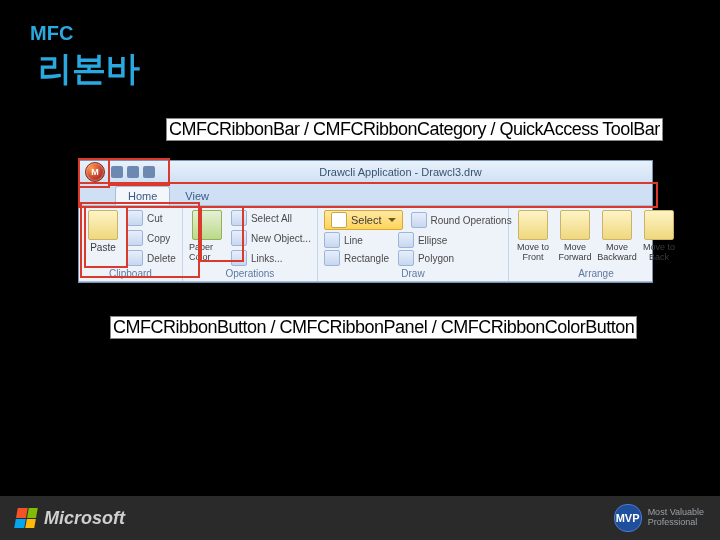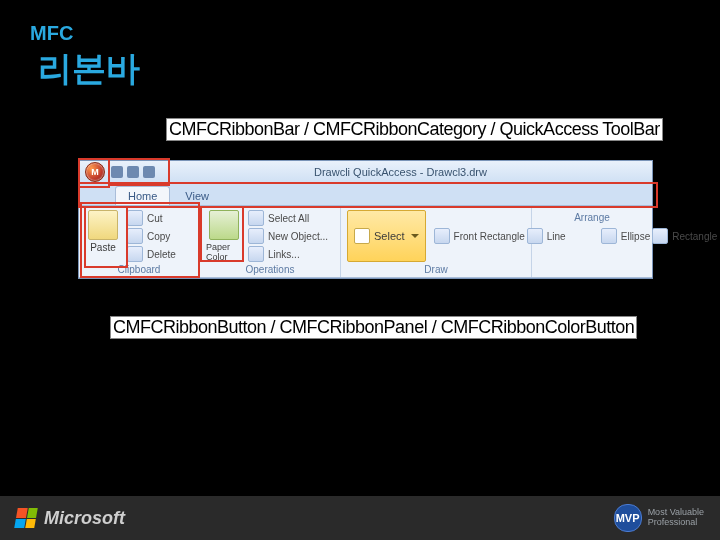--- a/index.html
+++ b/index.html
@@ -57,21 +57,21 @@
   <div class="label-top overlap"><span>CMFCRibbonBar / CMFCRibbonCategory / QuickAccess ToolBar</span></div>
 
   <div class="app">
     <div class="titlebar">
       <div class="orb">M</div>
       <div class="qat">
         <i></i>
         <i></i>
         <i></i>
       </div>
-      <div class="title">Drawcli QuickAccess - Drawcl3.drw</div>
+      <div class="title">Drawcli Application - Drawcl3.drw</div>
     </div>
     <div class="tabs">
       <div class="tab active">Home</div>
       <div class="tab">View</div>
     </div>
     <div class="ribbon">
 
       <div class="panel" style="width:108px">
         <div class="panel-body">
           <div class="bigbtn">
@@ -114,30 +114,30 @@
             <div class="smallbtn">
                 <div class="ico sm"></div>
                 <span>Links...</span>
               </div>
           </div>
         </div>
         <div class="panel-title">Operations</div>
       </div>
 
       <div class="panel" style="width:178px">
-        <div class="panel-body" style="flex-direction:row;gap:2px">
+        <div class="panel-body" style="flex-direction:column;gap:2px">
           <div style="display:flex;gap:8px">
             <div class="sel">
               <div class="ico sm" style="background:#fff;border-color:#c7a94b"></div>
               <span>Select</span>
               <div class="arrw"></div>
             </div>
             <div class="smallbtn">
                 <div class="ico sm"></div>
-                <span>Front Rectangle</span>
+                <span>Round Operations</span>
               </div>
           </div>
           <div style="display:flex;gap:8px">
             <div class="smallbtn" style="width:66px">
                 <div class="ico sm"></div>
                 <span>Line</span>
               </div>
             <div class="smallbtn">
                 <div class="ico sm"></div>
                 <span>Ellipse</span>
@@ -151,20 +151,38 @@
             <div class="smallbtn">
                 <div class="ico sm"></div>
                 <span>Polygon</span>
               </div>
           </div>
         </div>
         <div class="panel-title">Draw</div>
       </div>
 
       <div class="panel" style="flex:1;border-right:none">
+        <div class="panel-body">
+          <div class="bigbtn">
+              <div class="ico"></div>
+              <span style="font-size:9px;text-align:center">Move to Front</span>
+            </div>
+          <div class="bigbtn">
+              <div class="ico"></div>
+              <span style="font-size:9px;text-align:center">Move Forward</span>
+            </div>
+          <div class="bigbtn">
+              <div class="ico"></div>
+              <span style="font-size:9px;text-align:center">Move Backward</span>
+            </div>
+          <div class="bigbtn">
+              <div class="ico"></div>
+              <span style="font-size:9px;text-align:center">Move to Back</span>
+            </div>
+        </div>
         <div class="panel-title">Arrange</div>
       </div>
 
     </div>
   </div>
 
   <div class="call" style="left:78px;top:158px;width:28px;height:26px"></div>
   <div class="call" style="left:108px;top:158px;width:58px;height:24px"></div>
   <div class="call" style="left:78px;top:182px;width:576px;height:22px"></div>
   <div class="call" style="left:80px;top:202px;width:116px;height:72px"></div>

